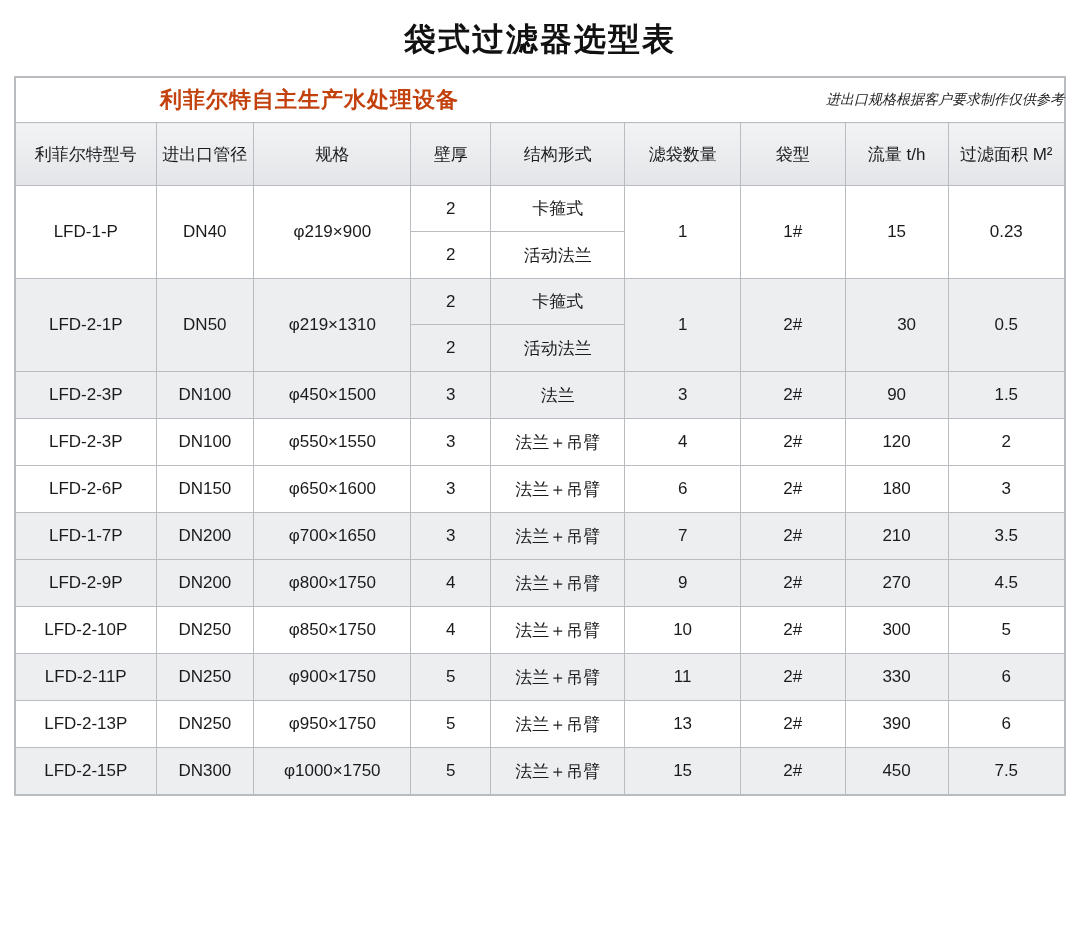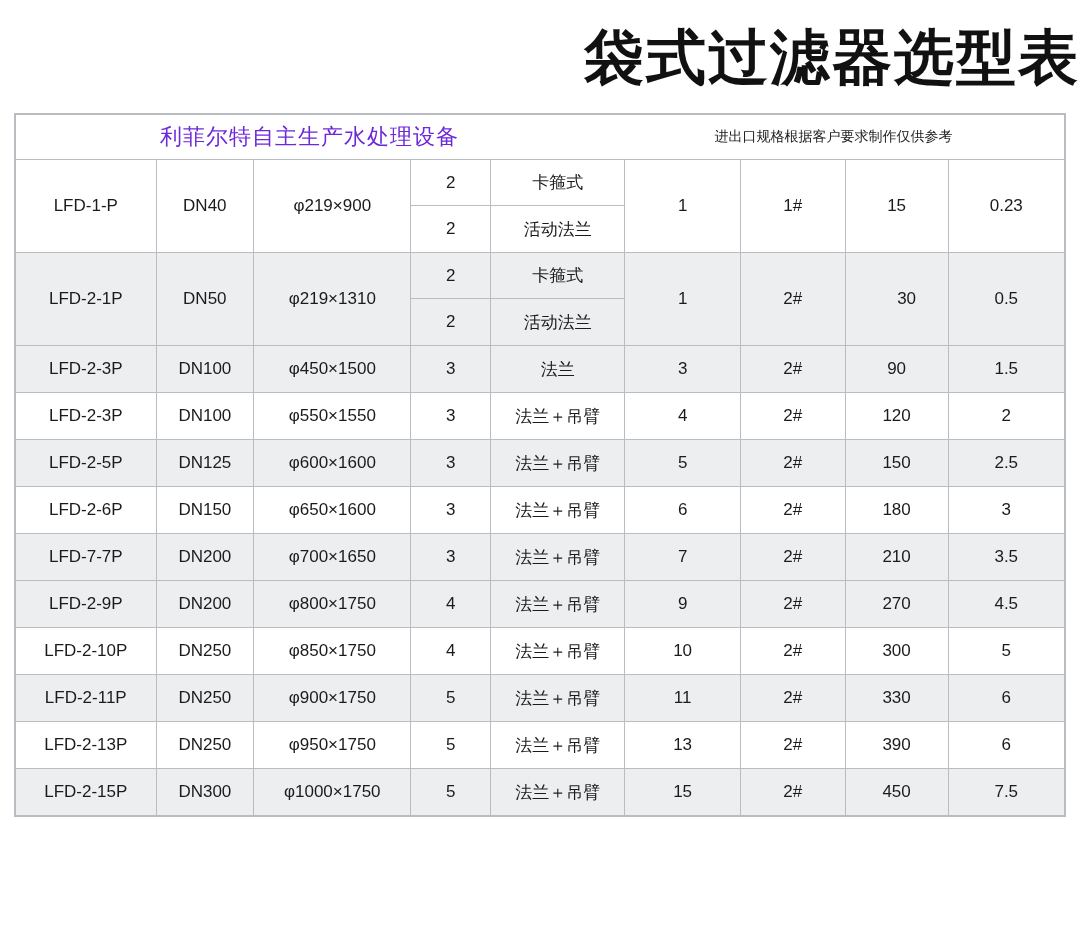--- a/index.html
+++ b/index.html
@@ -14,22 +14,22 @@
     color: #1a1a1a;
     overflow: hidden;
   }
   .page {
     width: 1080px;
     height: 941px;
     position: relative;
     box-sizing: border-box;
   }
   .page-title {
-    text-align: right;
-    font-size: 60px;
+    text-align: center;
+    font-size: 32px;
     font-weight: bold;
     letter-spacing: 2px;
     color: #111;
     padding-top: 18px;
     padding-bottom: 14px;
     font-family: "DejaVu Sans", "Liberation Sans", sans-serif;
   }
   .table-wrap {
     margin: 0 14px;
     border: 1px solid #b9bcc0;
@@ -57,30 +57,31 @@
   }
   .banner-inner {
     display: flex;
     align-items: center;
     width: 100%;
   }
   .banner-title {
     flex: 0 0 auto;
     width: 56%;
     text-align: center;
-    color: #6d28d9;
-    font-weight: normal;
+    color: #c2410c;
+    font-weight: bold;
     font-size: 22px;
     letter-spacing: 1px;
   }
   .banner-note {
     flex: 1 1 auto;
-    text-align: center;
+    text-align: right;
     color: #222;
     font-size: 14px;
+    font-style: italic;
   }
 
   tbody td {
     height: 46px;
   }
   tbody tr.odd td { background: #ffffff; }
   tbody tr.even td { background: #eceef0; }
 
   
   td.split-host {
@@ -119,20 +120,31 @@
 
       <tbody id="table-body">
           <tr>
             <td class="banner-cell" colspan="9">
               <div class="banner-inner">
                 <div class="banner-title">利菲尔特自主生产水处理设备</div>
                 <div class="banner-note">进出口规格根据客户要求制作仅供参考</div>
               </div>
             </td>
           </tr>
+          <tr>
+            <td style="background: linear-gradient(rgb(242, 243, 245), rgb(227, 229, 232)); height: 62px;">利菲尔特型号</td>
+            <td style="background: linear-gradient(rgb(242, 243, 245), rgb(227, 229, 232)); height: 62px;">进出口管径</td>
+            <td style="background: linear-gradient(rgb(242, 243, 245), rgb(227, 229, 232)); height: 62px;">规格</td>
+            <td style="background: linear-gradient(rgb(242, 243, 245), rgb(227, 229, 232)); height: 62px;">壁厚</td>
+            <td style="background: linear-gradient(rgb(242, 243, 245), rgb(227, 229, 232)); height: 62px;">结构形式</td>
+            <td style="background: linear-gradient(rgb(242, 243, 245), rgb(227, 229, 232)); height: 62px;">滤袋数量</td>
+            <td style="background: linear-gradient(rgb(242, 243, 245), rgb(227, 229, 232)); height: 62px;">袋型</td>
+            <td style="background: linear-gradient(rgb(242, 243, 245), rgb(227, 229, 232)); height: 62px;">流量 t/h</td>
+            <td style="background: linear-gradient(rgb(242, 243, 245), rgb(227, 229, 232)); height: 62px;">过滤面积 M²</td>
+          </tr>
           <tr class="odd">
             <td style="height: 92px;">LFD-1-P</td>
             <td style="height: 92px;">DN40</td>
             <td style="height: 92px;">φ219×900</td>
             <td class="split-host">
               <div class="sub first">2</div>
               <div class="sub">2</div>
             </td>
             <td class="split-host">
               <div class="sub first">卡箍式</div>
@@ -175,44 +187,33 @@
             <td>LFD-2-3P</td>
             <td>DN100</td>
             <td>φ550×1550</td>
             <td>3</td>
             <td>法兰＋吊臂</td>
             <td>4</td>
             <td>2#</td>
             <td>120</td>
             <td>2</td>
           </tr>
-          <tr class="even">
-            <td>LFD-2-5P</td>
-            <td>DN125</td>
-            <td>φ600×1600</td>
-            <td>3</td>
-            <td>法兰＋吊臂</td>
-            <td>5</td>
-            <td>2#</td>
-            <td>150</td>
-            <td>2.5</td>
-          </tr>
           <tr class="odd">
             <td>LFD-2-6P</td>
             <td>DN150</td>
             <td>φ650×1600</td>
             <td>3</td>
             <td>法兰＋吊臂</td>
             <td>6</td>
             <td>2#</td>
             <td>180</td>
             <td>3</td>
           </tr>
           <tr class="even">
-            <td>LFD-7-7P</td>
+            <td>LFD-1-7P</td>
             <td>DN200</td>
             <td>φ700×1650</td>
             <td>3</td>
             <td>法兰＋吊臂</td>
             <td>7</td>
             <td>2#</td>
             <td>210</td>
             <td>3.5</td>
           </tr>
           <tr class="even">

